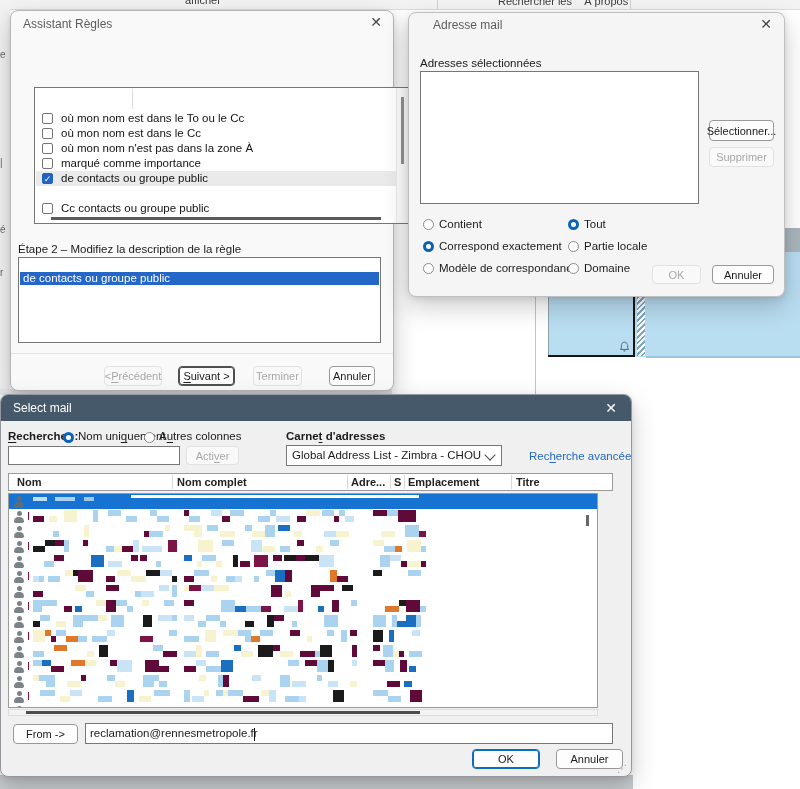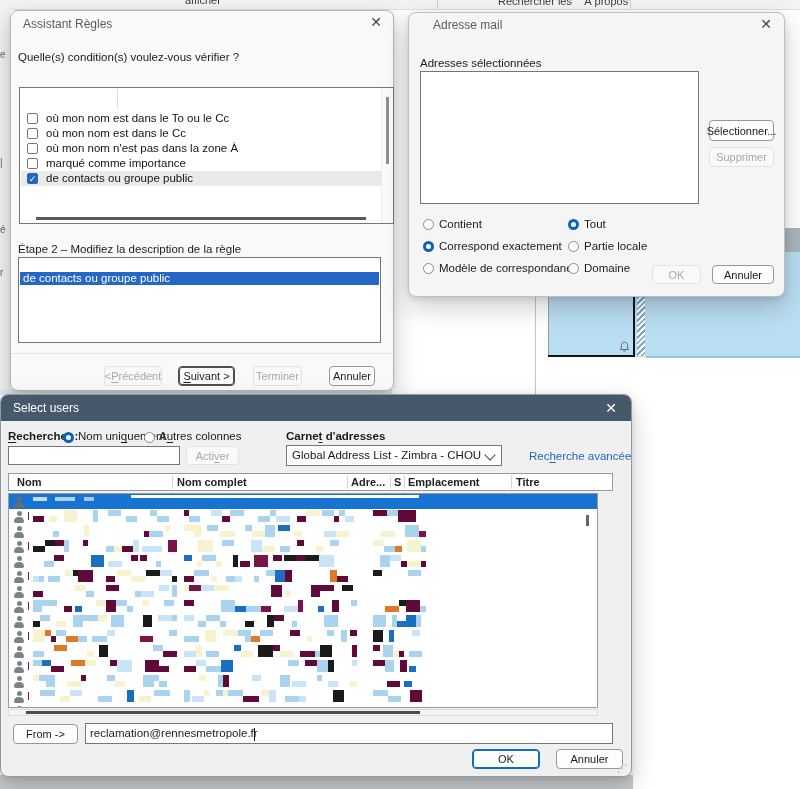--- a/index.html
+++ b/index.html
@@ -113,23 +113,22 @@
   <svg class="abs" style="left:619px;top:341px;" width="11" height="12" viewBox="0 0 12 13">
     <path d="M6 1.2 C3.9 1.2 2.6 2.9 2.6 5 L2.6 7.6 L1.5 9.2 L10.5 9.2 L9.4 7.6 L9.4 5 C9.4 2.9 8.1 1.2 6 1.2 Z" fill="none" stroke="#52636e" stroke-width="1"></path>
     <path d="M4.7 10.2 a1.3 1.3 0 0 0 2.6 0 Z" fill="#52636e"></path>
   </svg>
   <div id="bottomstrip" class="abs"></div>
 
   <div id="rules" class="dlg">
     <div class="dlg-title" style="left:12px;top:6px;">Assistant Règles</div>
     <div class="close-x" style="right:11px;top:4px;">✕</div>
 
-    <div class="txt" style="left:7px;top:40px;">Quelle(s) condition(s) voulez-vous vérifier ?</div>
-
-    <div id="cond-list" class="listbox" style="left:8px;top:76px;width:373px;height:135px;">
+
+    <div id="cond-list" class="listbox" style="left:23px;top:76px;width:373px;height:135px;">
       <div class="abs" style="left:97px;top:1px;width:1px;height:20px;background:#dcdcdc;"></div>
 
       <div class="abs" style="left:361px;top:0;width:11px;height:135px;background:#fafafa;border-left:1px solid #ececec;">
         <div class="abs" style="left:4px;top:9px;width:3px;height:67px;background:#8f8f8f;"></div>
       </div>
       <div class="abs" style="left:16px;top:129px;width:330px;height:3px;background:#5a5a5a;"></div>
     <div class="cond-row" style="top: 23px;">
           <div class="cb" style="top: 2px;"></div>
           <div class="cond-label">où mon nom est dans le To ou le Cc</div>
         </div>
@@ -141,20 +140,24 @@
           <div class="cb" style="top: 2px;"></div>
           <div class="cond-label">où mon nom n'est pas dans la zone À</div>
         </div>
         <div class="cond-row" style="top: 68px;">
           <div class="cb" style="top: 2px;"></div>
           <div class="cond-label">marqué comme importance</div>
         </div>
         <div class="cond-row sel" style="top: 83px;">
           <div class="cb on" style="top: 2px;">✓</div>
           <div class="cond-label">de contacts ou groupe public</div>
+        </div>
+        <div class="cond-row" style="top: 113px;">
+          <div class="cb" style="top: 2px;"></div>
+          <div class="cond-label">Cc contacts ou groupe public</div>
         </div>
       </div>
 
     <div class="txt" style="left:7px;top:232px;">Étape 2 – Modifiez la description de la règle</div>
 
     <div id="desc-list" class="listbox" style="left:7px;top:246px;width:361px;height:84px;">
 
         <div style="position: absolute; left: 1px; width: 359px; height: 13px; top: 14px; font-size: 11.5px; white-space: nowrap; padding-left: 3px; box-sizing: border-box; background: rgb(36, 103, 198); color: rgb(255, 255, 255);">de contacts ou groupe public</div>
       </div>
 
@@ -191,21 +194,21 @@
         <div class="radio" style="left: 159px; top: 250px;"></div>
         <div class="txt" style="left: 175px; top: 249px;">Domaine</div>
       </div>
 
     <div class="btn disabled" style="left:243px;top:252px;width:49px;height:19px;">OK</div>
     <div class="btn" style="left:303px;top:252px;width:62px;height:19px;">Annuler</div>
   </div>
 
   <div id="users" class="dlg">
     <div id="users-titlebar" style="background: rgb(70, 89, 106);">
-      <div id="users-title">Select users</div>
+      <div id="users-title">Select mail</div>
       <div id="users-close">✕</div>
     </div>
 
     <div class="txt bold" style="left:7px;top:35px;"><u>R</u>echercher :</div>
     <div class="radio on" style="left:62px;top:37px;"></div>
     <div class="txt" style="left:77px;top:35px;">Nom uni<u>q</u>uement</div>
     <div class="radio" style="left:143px;top:37px;"></div>
     <div class="txt" style="left:158px;top:35px;">A<u>u</u>tres colonnes</div>
     <div class="txt bold" style="left:285px;top:35px;">Carne<u>t</u> d'adresses</div>
 

